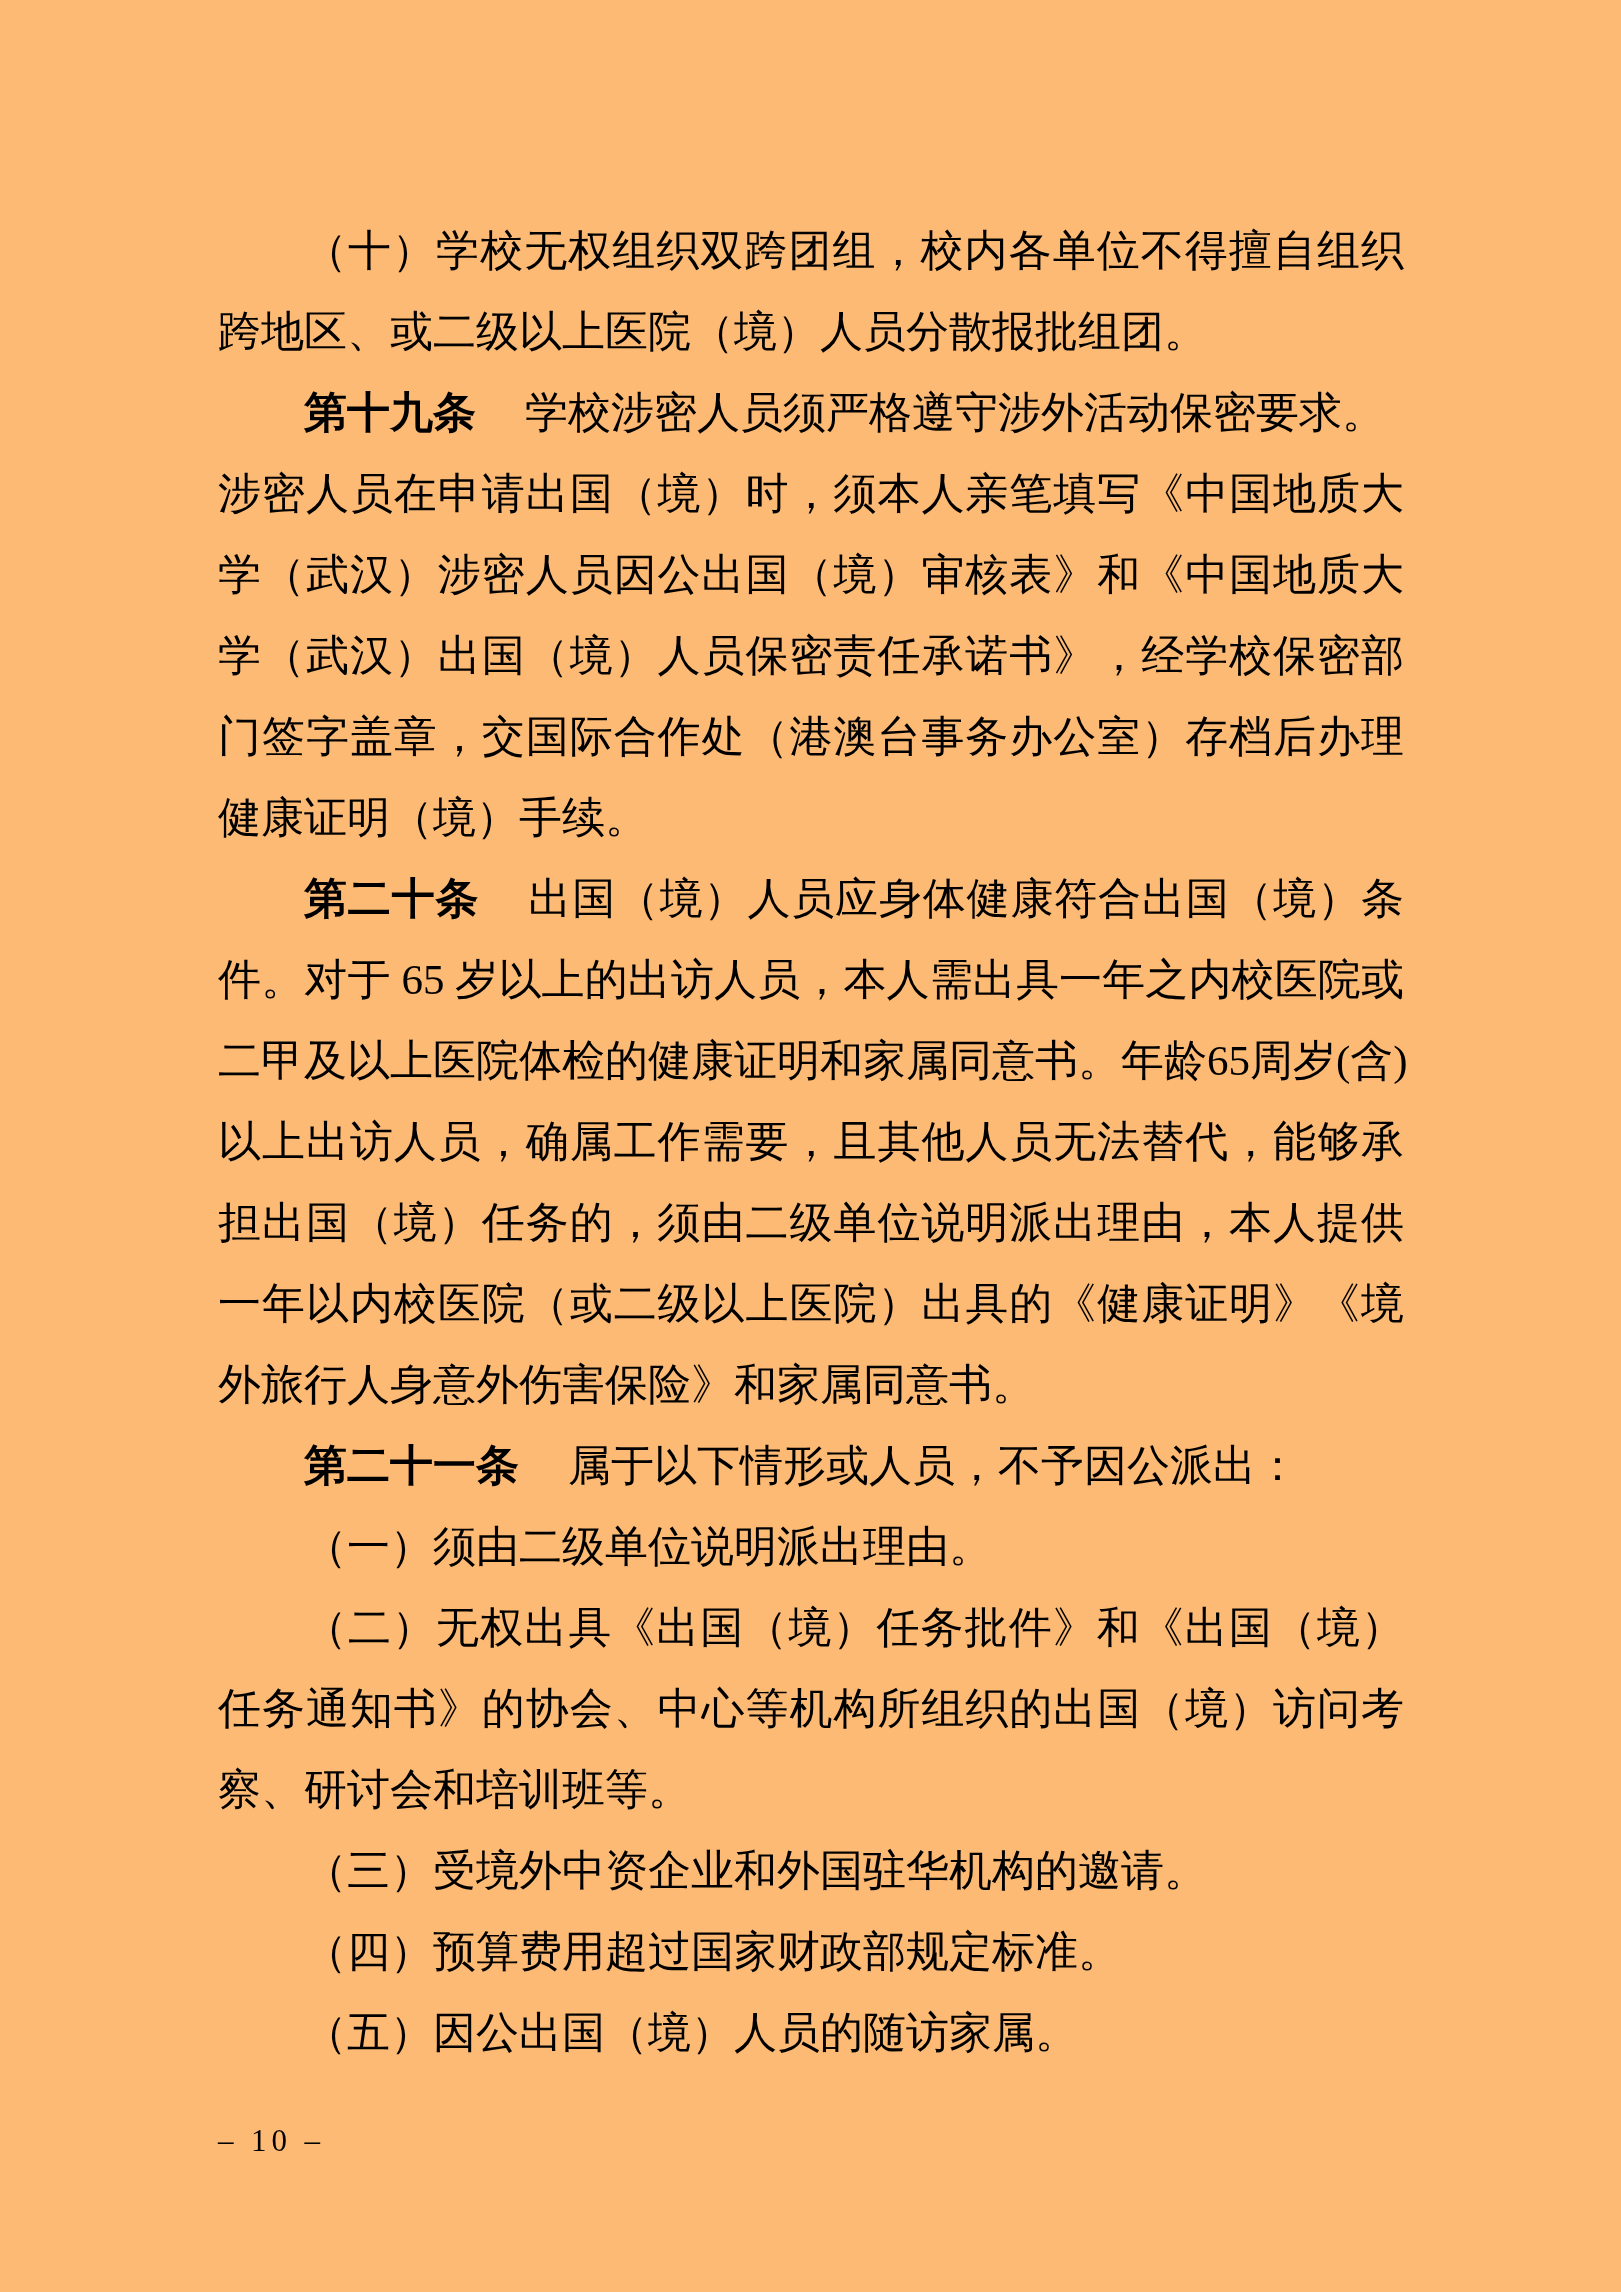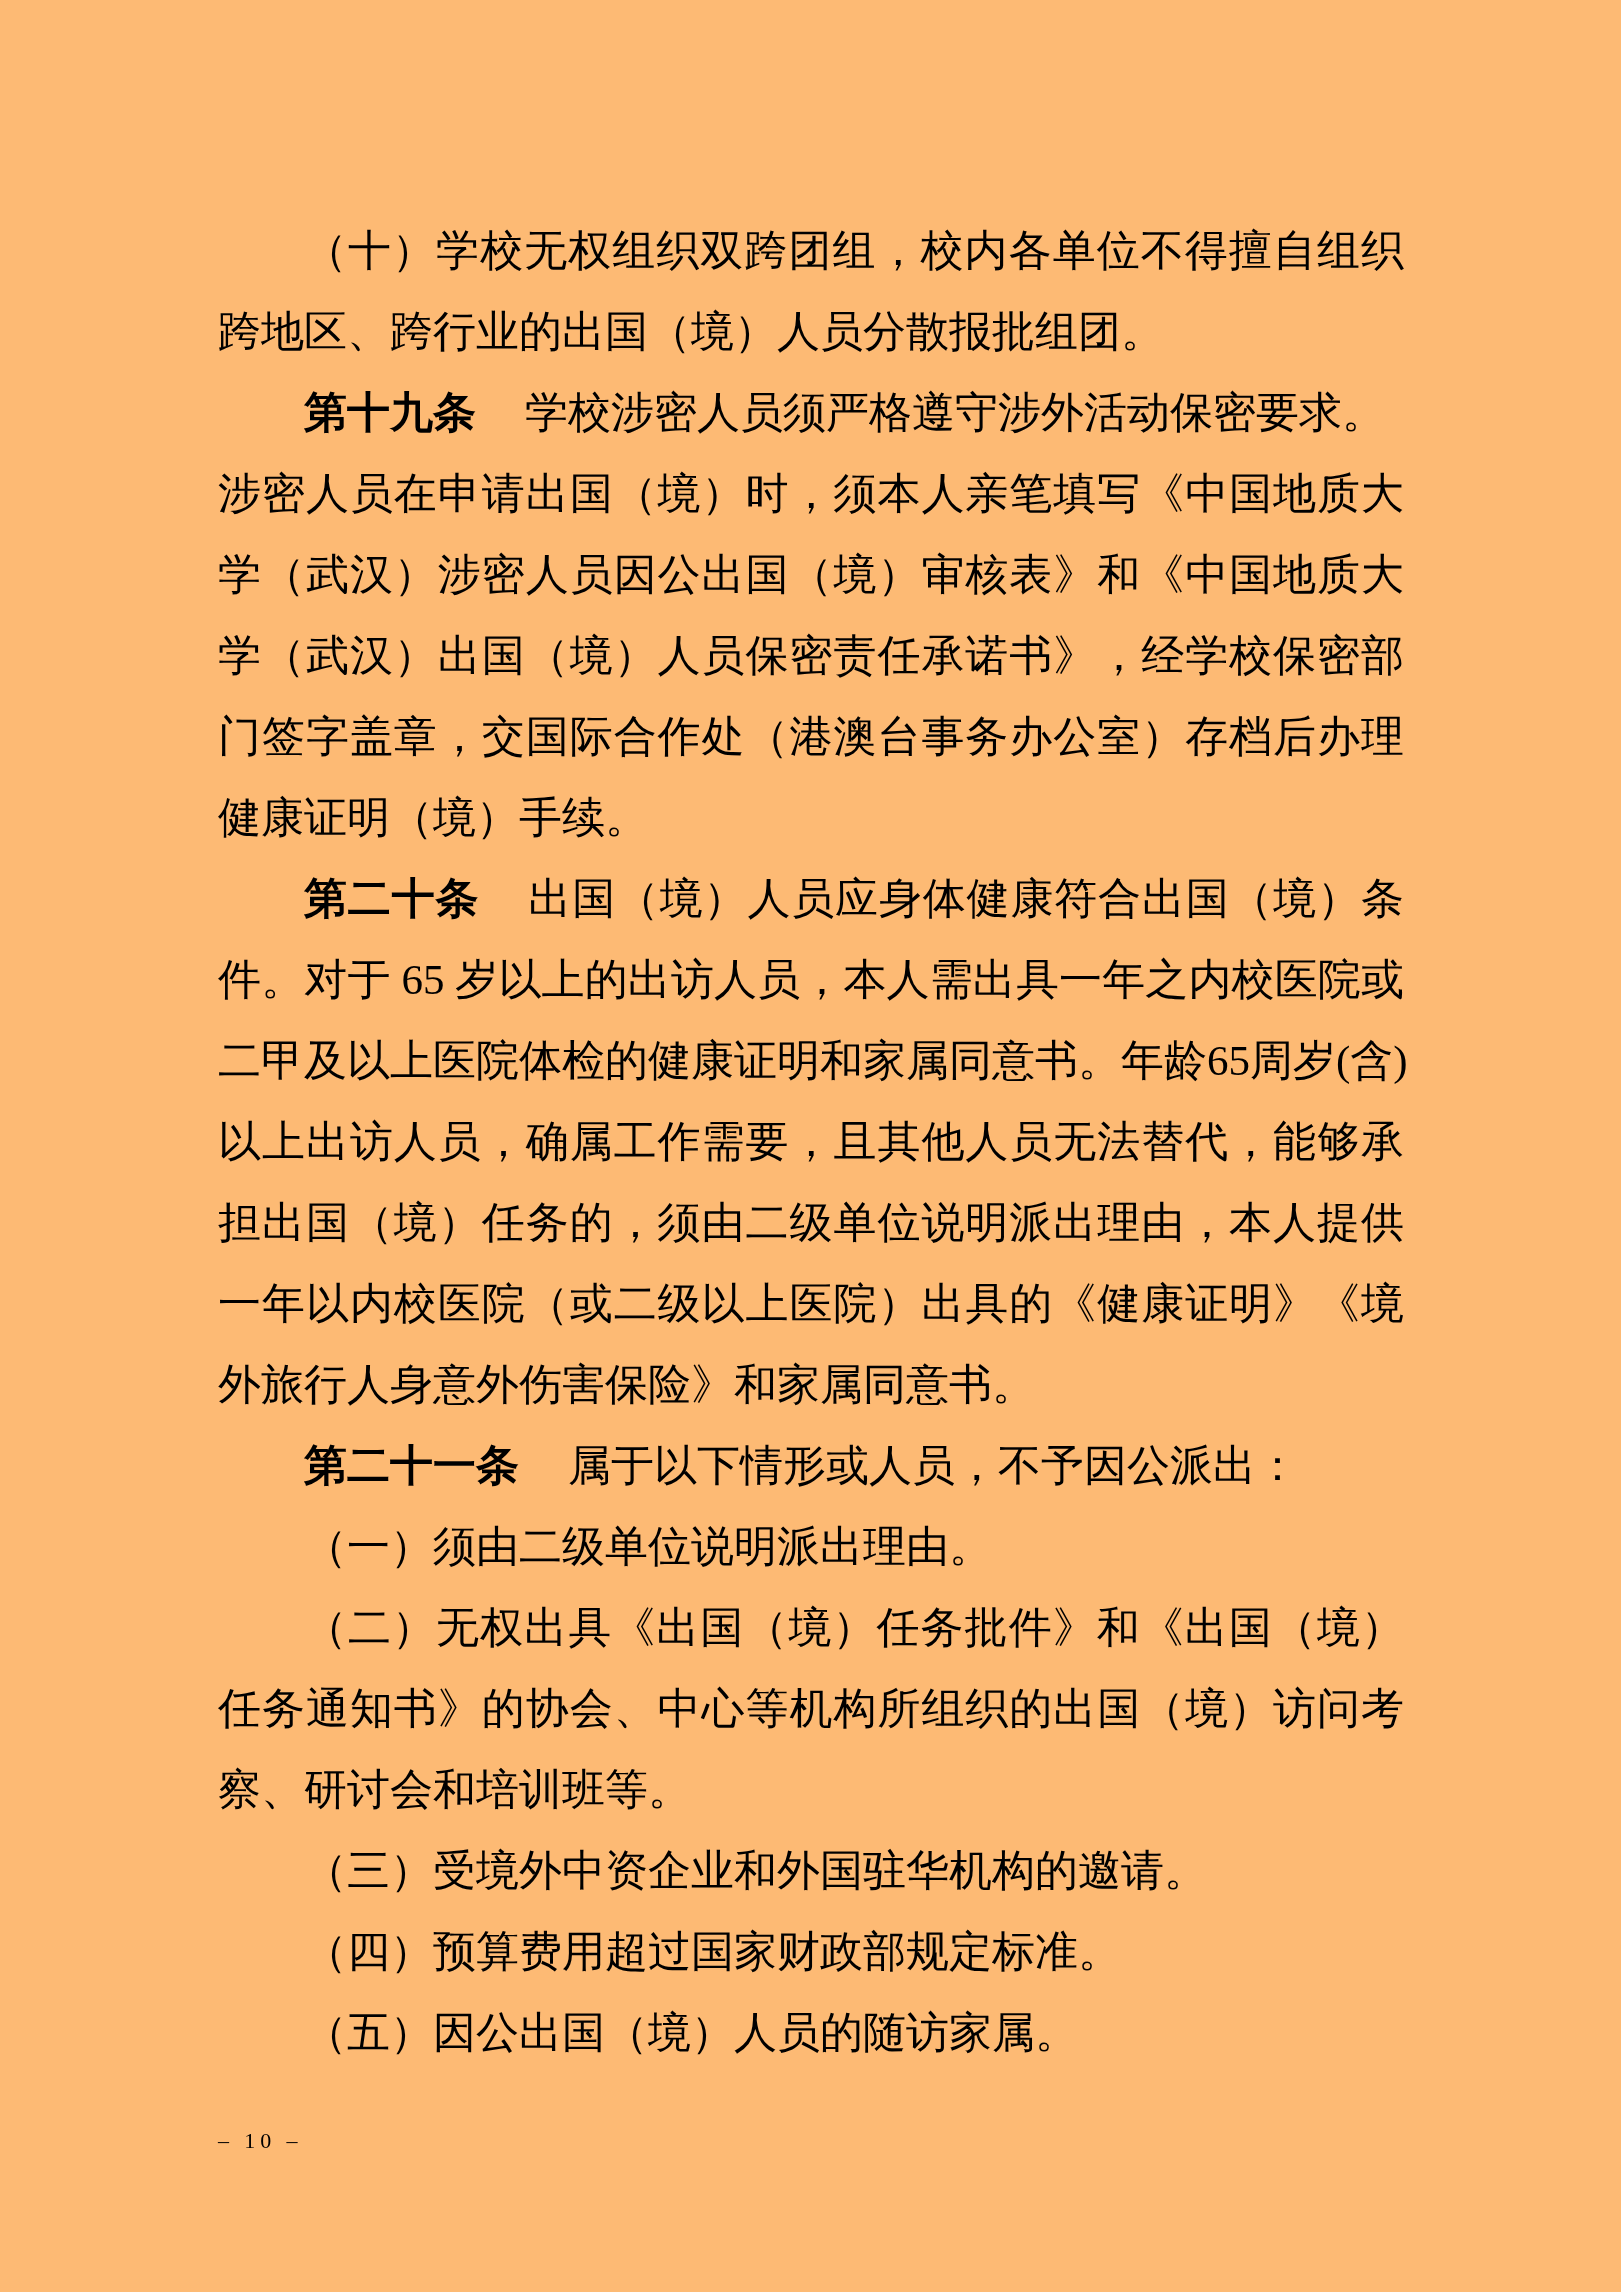--- a/index.html
+++ b/index.html
@@ -42,32 +42,32 @@
     font-weight: 700;
     margin-right: 49px;
     text-align: right;
   }
   .page-footer {
     position: absolute;
     left: 218px;
     top: 2117px;
     height: 47px;
     line-height: 47px;
-    font-size: 22px;
+    font-size: 31px;
     letter-spacing: 4.9px;
     color: #000000;
   }
 </style>
 </head>
 <body>
 
 <div class="page">
   <main class="doc-body">
       <div class="line indent justify"><span>（十）学校无权组织双跨团组，校内各单位不得擅自组织</span></div>
-      <div class="line"><span>跨地区、跨行业的出国（境）人员分散报批组团。</span></div>
+      <div class="line"><span>跨地区、或二级以上医院（境）人员分散报批组团。</span></div>
       <div class="line indent"><span class="article-num">第十九条</span><span>学校涉密人员须严格遵守涉外活动保密要求。</span></div>
       <div class="line justify"><span>涉密人员在申请出国（境）时，须本人亲笔填写《中国地质大</span></div>
       <div class="line justify"><span>学（武汉）涉密人员因公出国（境）审核表》和《中国地质大</span></div>
       <div class="line justify"><span>学（武汉）出国（境）人员保密责任承诺书》，经学校保密部</span></div>
       <div class="line justify"><span>门签字盖章，交国际合作处（港澳台事务办公室）存档后办理</span></div>
       <div class="line"><span>健康证明（境）手续。</span></div>
       <div class="line indent justify"><span class="article-num">第二十条</span><span>出国（境）人员应身体健康符合出国（境）条</span></div>
       <div class="line justify"><span>件。对于 65 岁以上的出访人员，本人需出具一年之内校医院或</span></div>
       <div class="line justify"><span>二甲及以上医院体检的健康证明和家属同意书。年龄65周岁(含)</span></div>
       <div class="line justify"><span>以上出访人员，确属工作需要，且其他人员无法替代，能够承</span></div>

